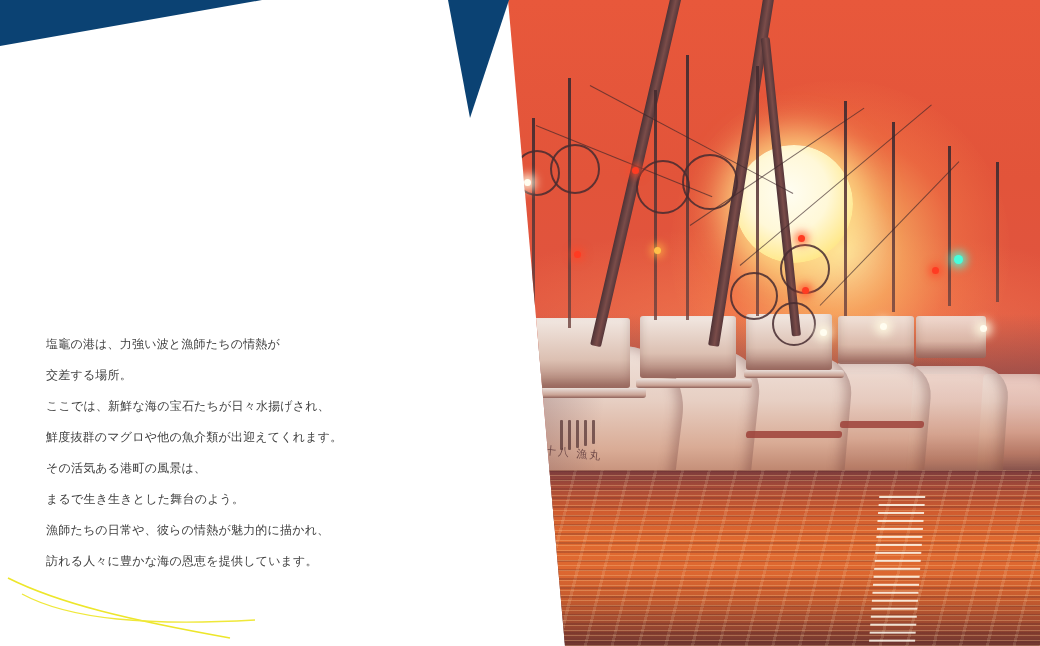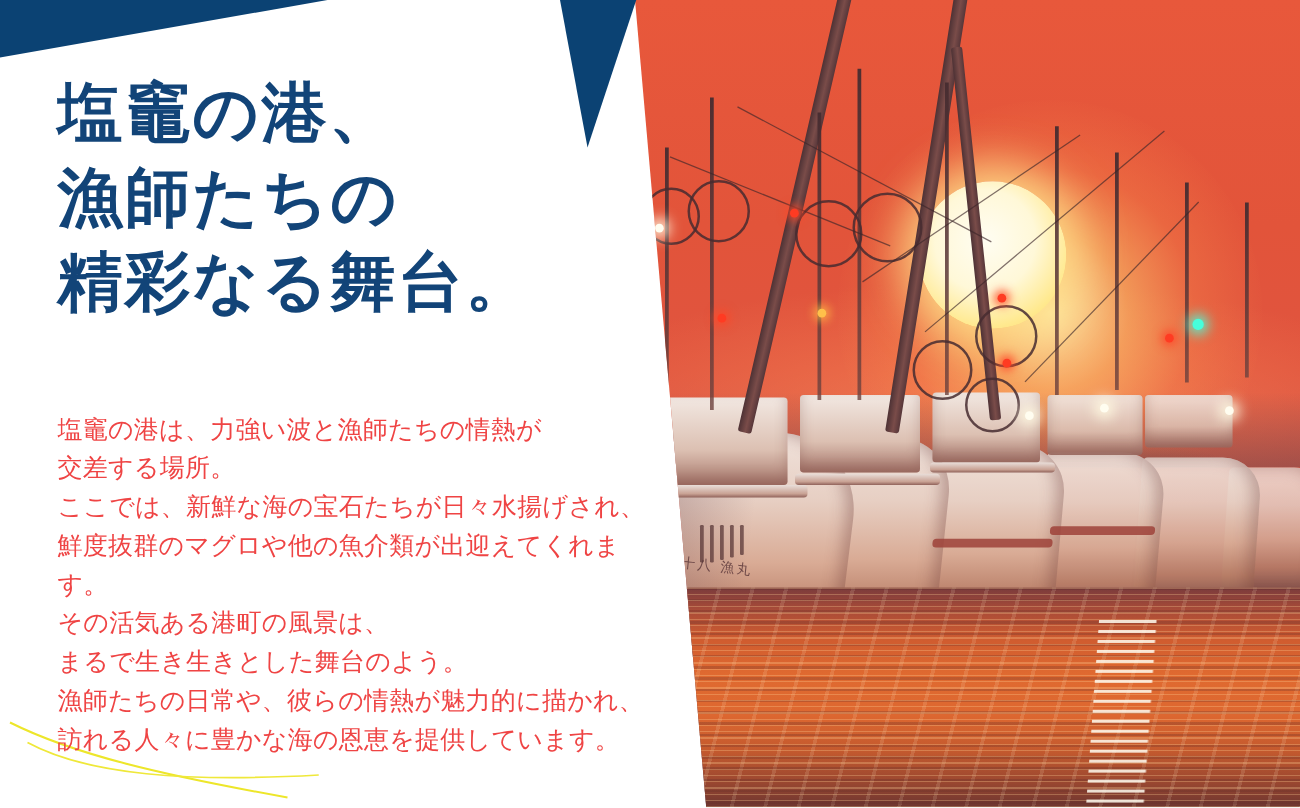--- a/index.html
+++ b/index.html
@@ -190,23 +190,23 @@
     position:absolute;left:48px;top:285px;
     font-family:"Liberation Serif","DejaVu Serif",serif;
     font-size:17px;
     letter-spacing:2.4px;
     color:#3c9aa6;
     margin:0;
   }
   .body-copy{
     position:absolute;left:46px;top:329px;width:490px;
     font-family:Liberation Sans, sans-serif;
-    font-size:20px;
+    font-size:12px;
     line-height:31px;
-    color:#ef4444;
+    color:#404040;
     white-space:pre-line;
     letter-spacing:.2px;
     margin:0;
   }
 </style>
 </head>
 <body>
 
 <div class="stage">
 
@@ -299,23 +299,20 @@
   <svg class="navy-wedge" viewBox="0 0 100 130" preserveAspectRatio="none">
     <polygon points="18,0 79,0 40,118" fill="#0b4273"></polygon>
   </svg>
 
   <svg class="yellow-curves" viewBox="0 0 340 70" preserveAspectRatio="none">
     <path d="M 8 2 C 60 28, 130 44, 230 62" stroke="#ede62a" stroke-width="1.6" fill="none"></path>
     <path d="M 22 18 C 70 44, 150 50, 255 44" stroke="#efe83a" stroke-width="1.4" fill="none"></path>
   </svg>
 
   <div class="content">
-    <h1 class="title">塩竈の港、
-漁師たちの
-精彩なる舞台。</h1>
     <p class="body-copy">塩竈の港は、力強い波と漁師たちの情熱が
 交差する場所。
 ここでは、新鮮な海の宝石たちが日々水揚げされ、
 鮮度抜群のマグロや他の魚介類が出迎えてくれます。
 その活気ある港町の風景は、
 まるで生き生きとした舞台のよう。
 漁師たちの日常や、彼らの情熱が魅力的に描かれ、
 訪れる人々に豊かな海の恩恵を提供しています。</p>
   </div>
 

